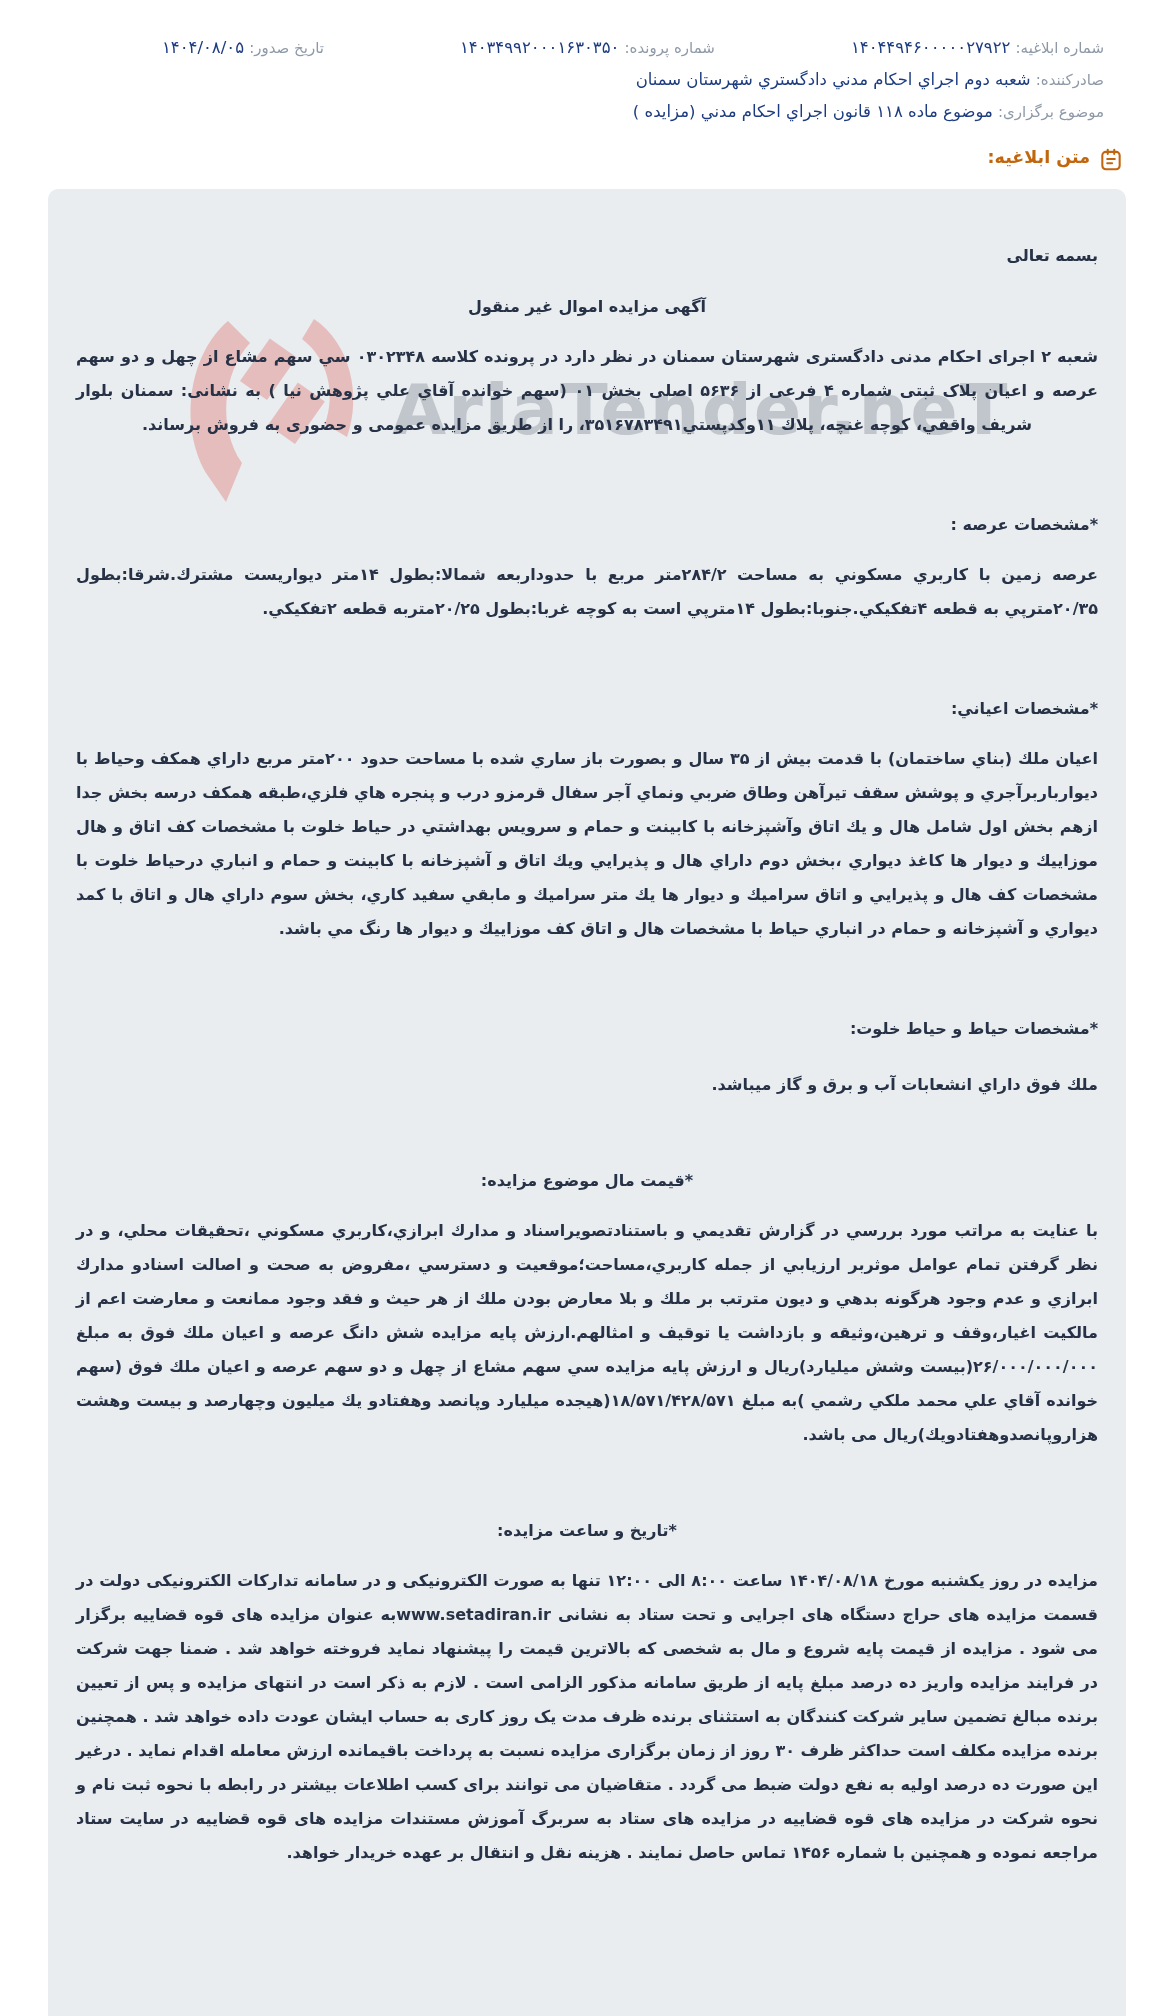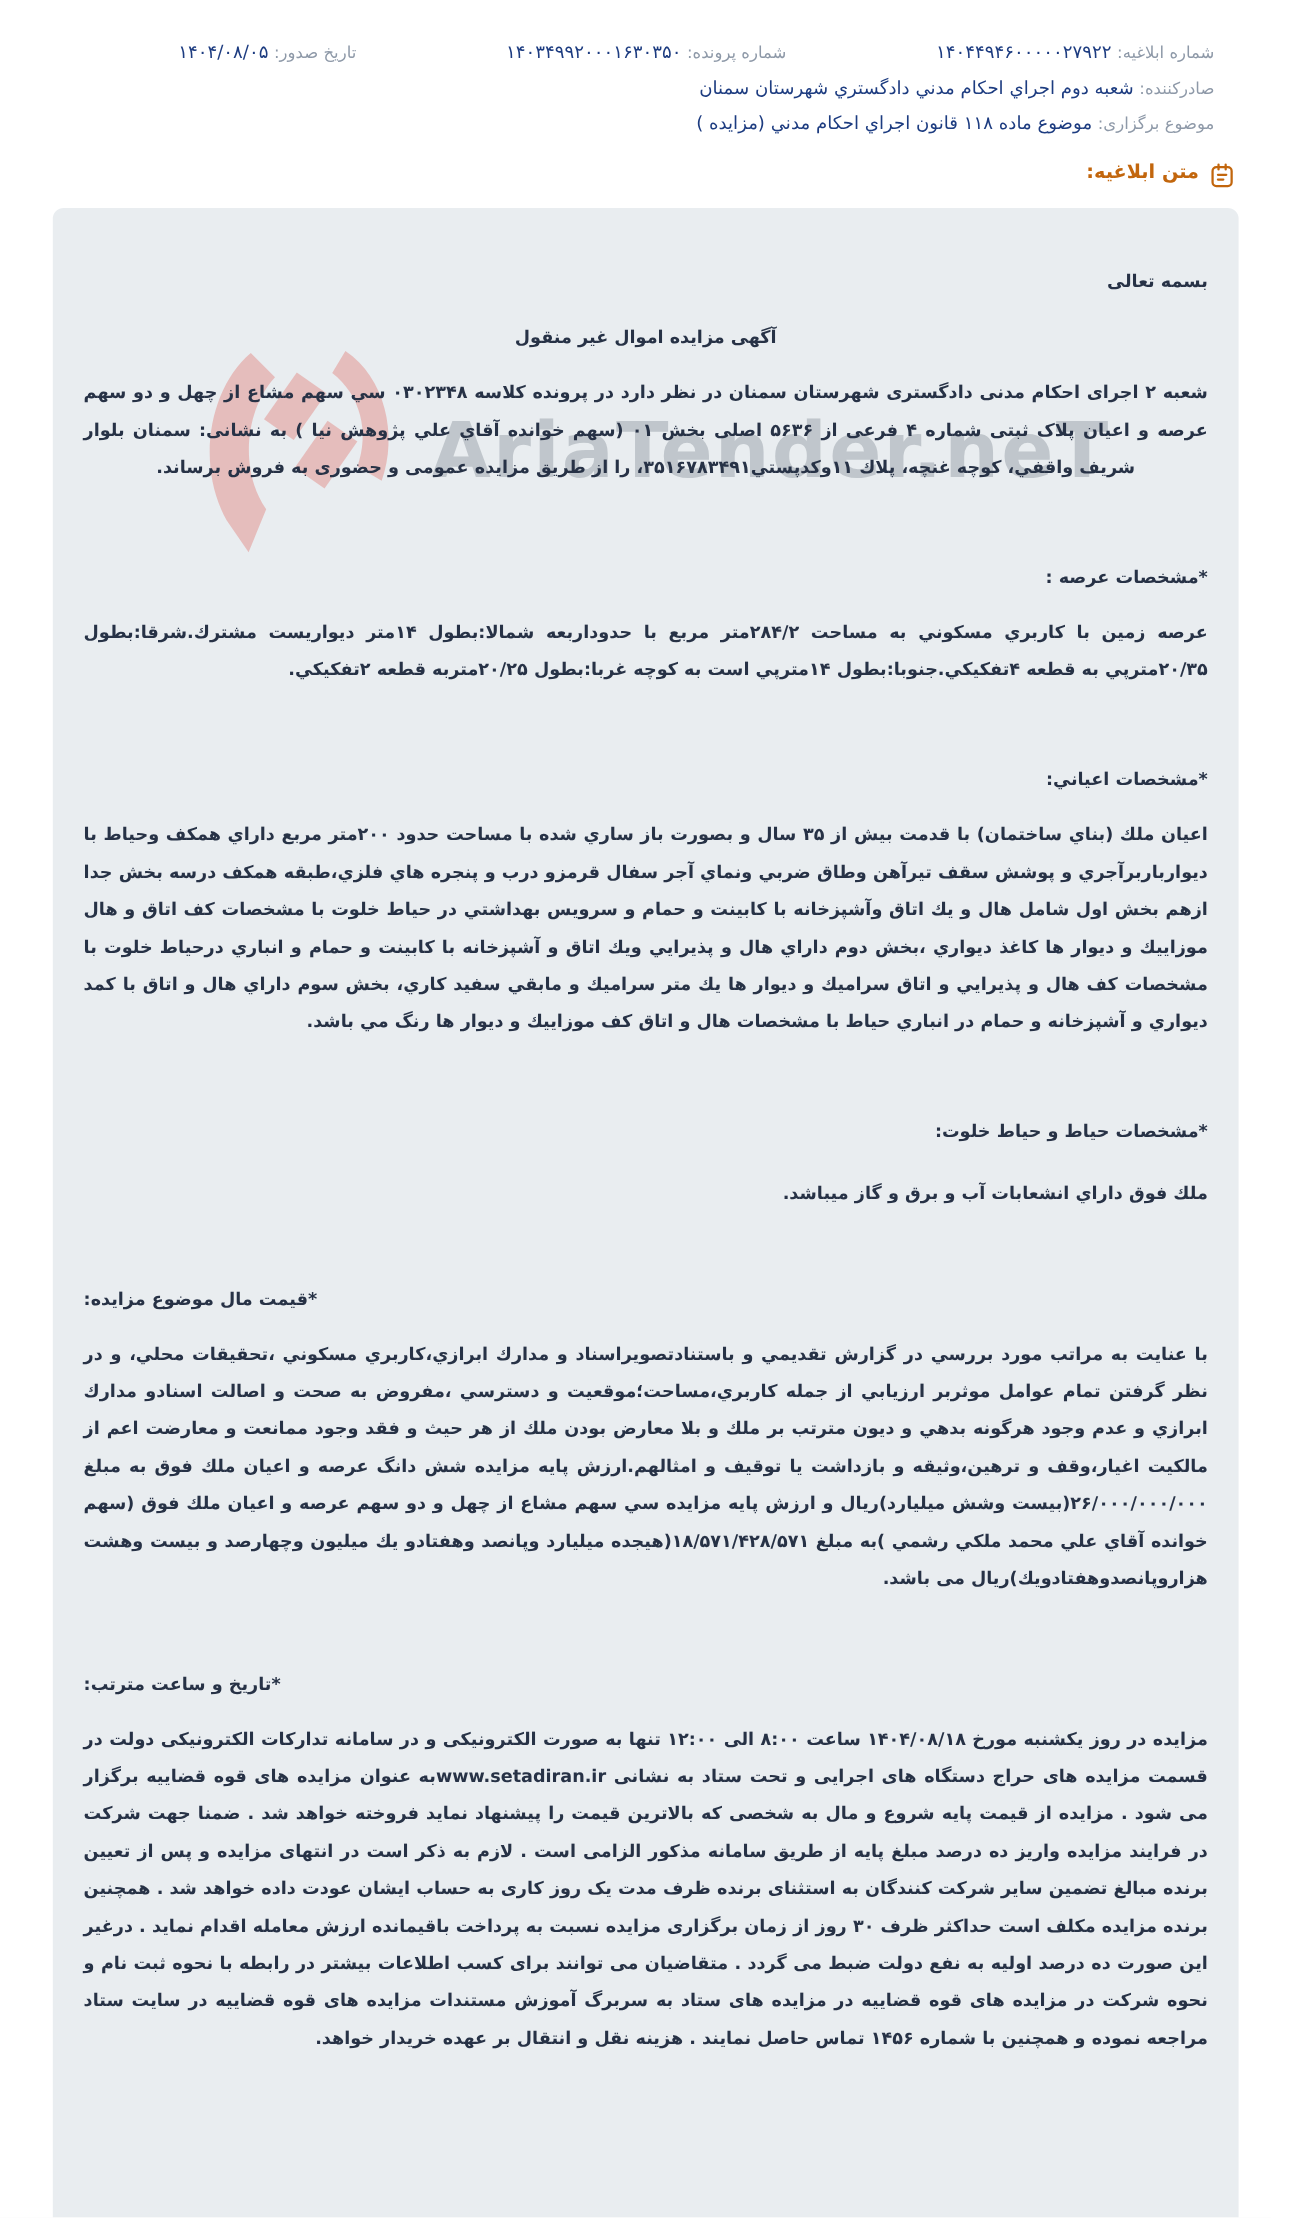--- a/index.html
+++ b/index.html
@@ -29,21 +29,21 @@
     color:#273246; font-size:16px; font-weight:bold; line-height:34px;
   }
   .body-box p { position:relative; z-index:1; margin:0; }
   .besmele { text-align:right; }
   .doc-title { margin-top:17px !important; text-align:center; }
   .jpara { text-align:justify; }
   .intro { margin-top:16px !important; text-align:justify; text-align-last:center; }
   .h-sec { margin-top:66px !important; text-align:right; }
   .p-sec { margin-top:16px !important; }
   .p-util { margin-top:22px !important; text-align:right; }
-  .h-sec2 { margin-top:62px !important; text-align:left; }
+  .h-sec2 { margin-top:62px !important; text-align:center; }
   
   .watermark {
     position:absolute; top:126px; left:118px; z-index:0;
     display:flex; align-items:center; gap:26px; direction:ltr;
     pointer-events:none; user-select:none;
   }
   .wm-text {
     font-size:70px; font-weight:bold; letter-spacing:2px;
     color:rgba(143,150,160,0.45); white-space:nowrap;
   }
@@ -118,18 +118,18 @@
     <p class="h-sec">*مشخصات اعياني:</p>
     <p class="jpara p-sec">اعیان ملك (بناي ساختمان) با قدمت بیش از ۳۵ سال و بصورت باز ساري شده با مساحت حدود ۲۰۰متر مربع داراي همکف  وحیاط با دیوارباربرآجري و پوشش سقف تیرآهن وطاق ضربي ونماي آجر سفال قرمزو درب و پنجره هاي فلزي،طبقه همکف درسه بخش جدا ازهم بخش اول شامل هال و یك اتاق وآشپزخانه با کابینت  و حمام و سرویس بهداشتي در حیاط خلوت با مشخصات کف اتاق و هال موزاییك و دیوار ها کاغذ دیواري ،بخش دوم داراي هال و پذیرایي ویك اتاق و آشپزخانه با کابینت و حمام و انباري درحیاط خلوت با مشخصات کف هال و پذیرایي و اتاق  سرامیك و دیوار ها یك متر سرامیك و مابقي سفید کاري، بخش سوم داراي هال و اتاق با کمد دیواري و آشپزخانه و حمام در انباري حیاط با مشخصات هال و اتاق کف موزاییك و دیوار ها رنگ مي باشد.</p>
 
     <p class="h-sec">*مشخصات حیاط و حیاط خلوت:</p>
 
     <p class="p-util">ملك فوق داراي انشعابات آب و برق و گاز میباشد.</p>
 
     <p class="h-sec2">*قیمت مال موضوع مزایده:</p>
     <p class="jpara p-sec">با عنایت به مراتب مورد بررسي در گزارش تقدیمي و باستنادتصویراسناد و مدارك ابرازي،کاربري مسکوني ،تحقیقات محلي، و در نظر گرفتن تمام عوامل موثربر ارزیابي از جمله کاربري،مساحت؛موقعیت و دسترسي ،مفروض به صحت و اصالت اسنادو مدارك ابرازي و عدم وجود هرگونه بدهي  و دیون مترتب بر ملك و بلا معارض بودن ملك از هر حیث و فقد وجود ممانعت و معارضت اعم از مالکیت اغیار،وقف و ترهین،وثیقه و بازداشت یا توقیف و امثالهم.ارزش پایه مزایده شش دانگ عرصه و اعیان ملك فوق به مبلغ ۲۶/۰۰۰/۰۰۰/۰۰۰(بیست وشش میلیارد)ریال و ارزش پایه مزایده سي سهم مشاع از چهل و دو سهم عرصه و اعیان ملك فوق (سهم خوانده آقاي علي محمد ملکي رشمي )به مبلغ ۱۸/۵۷۱/۴۲۸/۵۷۱(هیجده میلیارد وپانصد وهفتادو یك میلیون وچهارصد و بیست وهشت هزاروپانصدوهفتادویك)ریال می باشد.</p>
 
-    <p class="h-sec2">*تاریخ و ساعت مترتب:</p>
+    <p class="h-sec2">*تاریخ و ساعت مزایده:</p>
     <p class="jpara p-sec">مزایده در روز یکشنبه مورخ ۱۴۰۴/۰۸/۱۸ ساعت ۸:۰۰ الی ۱۲:۰۰  تنها به صورت الکترونیکی و در سامانه تدارکات الکترونیکی دولت در قسمت مزایده های حراج دستگاه های اجرایی و تحت ستاد به نشانی   www.setadiran.irبه عنوان مزایده های قوه قضاییه برگزار می شود . مزایده از قیمت پایه شروع و مال به شخصی که بالاترین قیمت را پیشنهاد نماید فروخته خواهد شد . ضمنا جهت شرکت در فرایند مزایده واریز ده درصد مبلغ پایه از طریق سامانه مذکور الزامی است . لازم به ذکر است در انتهای مزایده و پس از تعیین برنده مبالغ تضمین سایر شرکت کنندگان به استثنای برنده ظرف مدت یک روز کاری به حساب ایشان عودت داده خواهد شد . همچنین برنده مزایده مکلف است حداکثر ظرف ۳۰ روز از زمان برگزاری مزایده نسبت به پرداخت باقیمانده ارزش معامله اقدام نماید . درغیر این صورت ده درصد اولیه به نفع دولت ضبط می گردد . متقاضیان می توانند برای کسب اطلاعات بیشتر در رابطه با نحوه ثبت نام و نحوه شرکت در مزایده های قوه قضاییه در مزایده های ستاد به سربرگ آموزش مستندات مزایده های قوه قضاییه در سایت ستاد مراجعه نموده و همچنین با شماره ۱۴۵۶ تماس حاصل نمایند . هزینه نقل و انتقال بر عهده خریدار خواهد.</p>
 
   </section>
 
 </div>
 
 </body></html>

